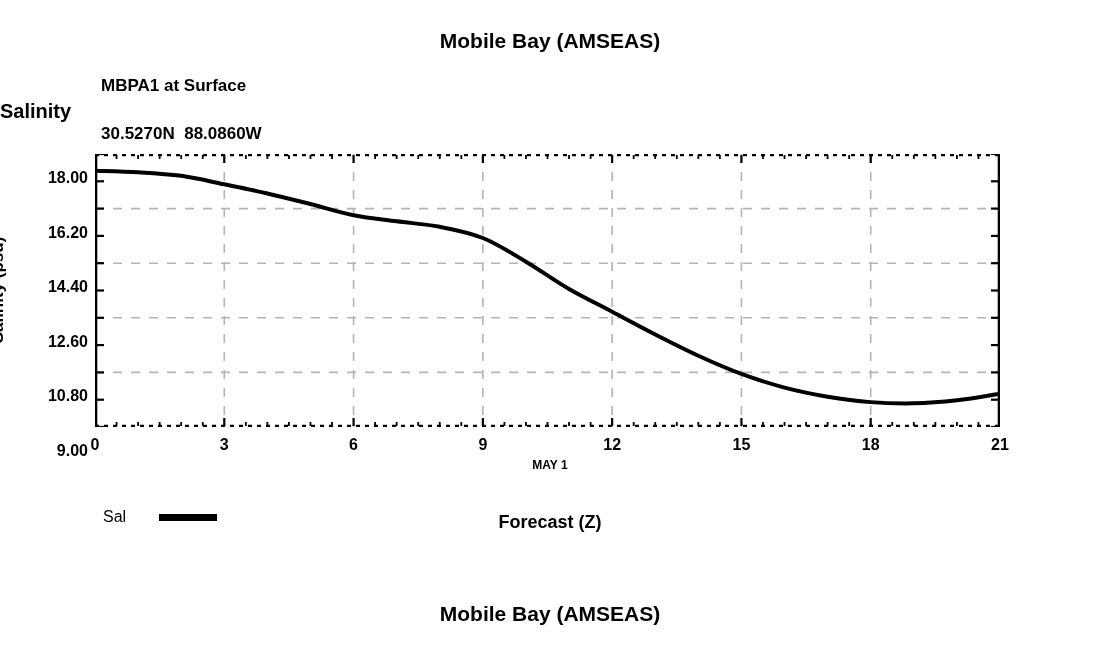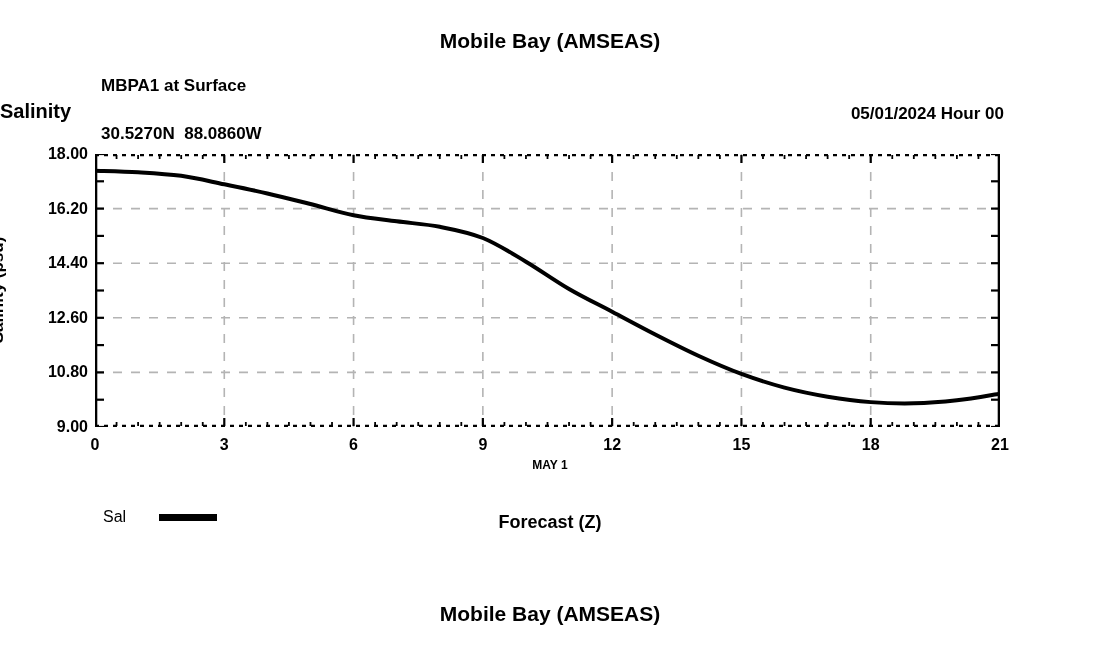--- a/index.html
+++ b/index.html
@@ -89,20 +89,21 @@
     font-weight: bold;
     white-space: pre;
     text-align: right;
   }
   #ytick-wrap { position: absolute; left: 0; top: 0; width: 88px; }
   #ytick-wrap .ytick-label {
     position: absolute;
     right: 0;
     width: 88px;
     transform: translateY(-50%);
+    margin-top: 24px;
   }
 
   #xtick-wrap { position: absolute; left: 0; top: 0; }
   .xtick-label {
     position: absolute;
     top: 436px;
     font-size: 16px;
     font-weight: bold;
     transform: translateX(-50%);
     white-space: pre;
@@ -159,21 +160,20 @@
 </head>
 <body>
 
 <div class="page">
 
   <div id="main-title">Mobile Bay (AMSEAS)</div>
 
   <div id="station-line">MBPA1 at Surface</div>
   <div id="coords-line">30.5270N  88.0860W</div>
   <div id="variable-title">Salinity</div>
-  <div id="run-datetime">05/01/2024 Hour 00</div>
 
   <div id="plot-area">
     <svg id="plot-svg" width="905" height="273" viewBox="0 0 905 273">
         <line x1="0" y1="218.39999999999998" x2="905" y2="218.39999999999998" stroke="#b4b4b4" stroke-width="1.6" stroke-dasharray="9 9"></line>
         <line x1="0" y1="163.8" x2="905" y2="163.8" stroke="#b4b4b4" stroke-width="1.6" stroke-dasharray="9 9"></line>
         <line x1="0" y1="109.19999999999999" x2="905" y2="109.19999999999999" stroke="#b4b4b4" stroke-width="1.6" stroke-dasharray="9 9"></line>
         <line x1="0" y1="54.60000000000002" x2="905" y2="54.60000000000002" stroke="#b4b4b4" stroke-width="1.6" stroke-dasharray="9 9"></line>
         <line x1="129.28571428571428" y1="0" x2="129.28571428571428" y2="273" stroke="#b4b4b4" stroke-width="1.6" stroke-dasharray="9 9"></line>
         <line x1="258.57142857142856" y1="0" x2="258.57142857142856" y2="273" stroke="#b4b4b4" stroke-width="1.6" stroke-dasharray="9 9"></line>
         <line x1="387.85714285714283" y1="0" x2="387.85714285714283" y2="273" stroke="#b4b4b4" stroke-width="1.6" stroke-dasharray="9 9"></line>

